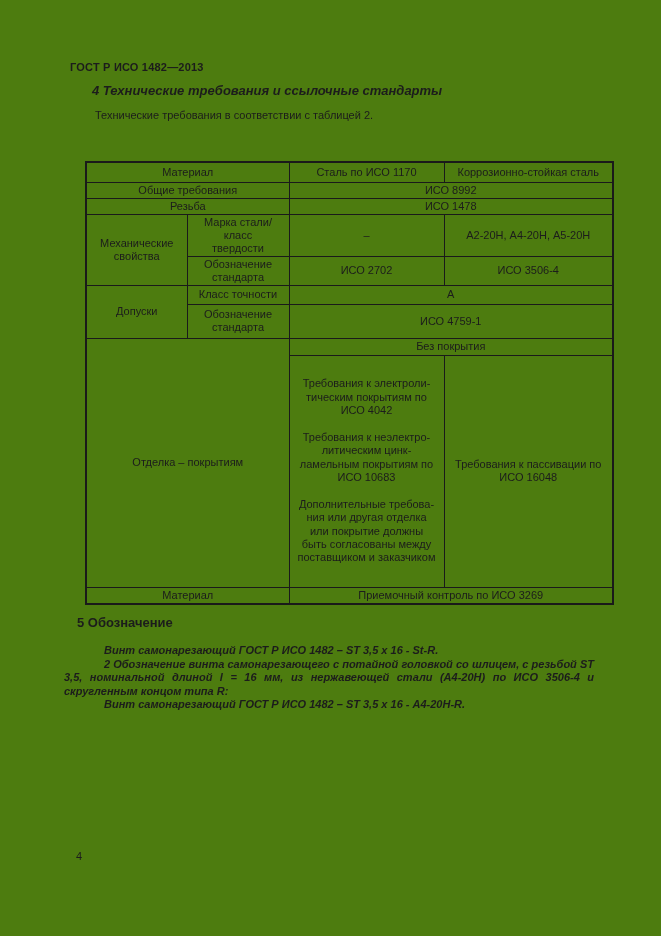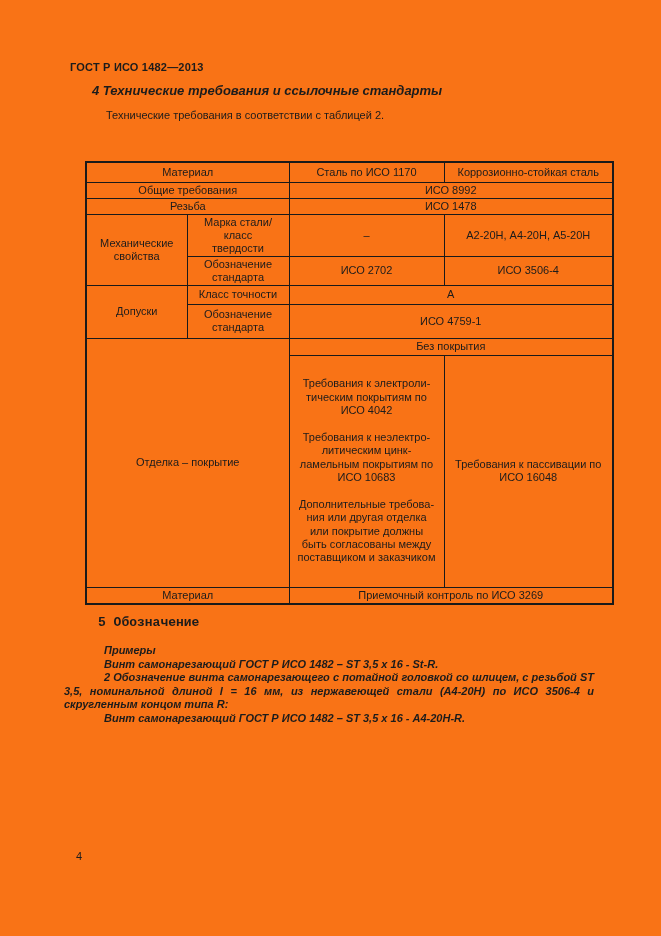--- a/index.html
+++ b/index.html
@@ -2,42 +2,42 @@
 <html><head>
 <meta charset="utf-8">
 <style>
   * { margin: 0; padding: 0; box-sizing: border-box; }
   html, body { background: #e8e8e8; }
   .page {
     position: relative;
     width: 661px;
     height: 936px;
     margin: 0 auto;
-    background: #f97316;
+    background: #4d7c0f;
     font-family: "Liberation Sans", sans-serif;
     color: #1c1c1c;
     overflow: hidden;
   }
   .doc-header {
     position: absolute;
     left: 70px; top: 61px;
     font-size: 11px;
     font-weight: bold;
     letter-spacing: 0.2px;
   }
   .section-heading {
     position: absolute;
     font-size: 13px;
     font-weight: bold;
   }
   .h4 { left: 92px; top: 83px; font-style: italic; }
-  .h5 { left: 98px; top: 615px; font-family: Liberation Mono, monospace; }
+  .h5 { left: 77px; top: 615px; }
   .intro-par {
     position: absolute;
-    left: 106px; top: 109px;
+    left: 95px; top: 109px;
     font-size: 11px;
   }
   .table-caption {
     position: absolute;
     left: 85px; top: 133px;
     font-size: 11px;
     white-space: nowrap;
   }
   .table-caption .spaced { letter-spacing: 3.5px; margin-right: 4px; }
   table.std {
@@ -136,21 +136,21 @@
       <td rowspan="2">Допуски</td>
       <td class="bb2 br3">Класс точности</td>
       <td colspan="2" class="bb2">А</td>
     </tr>
     <tr style="height:34px">
       <td class="pre br3">Обозначение
 стандарта</td>
       <td colspan="2">ИСО 4759-1</td>
     </tr>
     <tr style="height:17px">
-      <td colspan="2" rowspan="2" class="br3">Отделка – покрытие</td>
+      <td colspan="2" rowspan="2" class="br3">Отделка – покрытиям</td>
       <td colspan="2">Без покрытия</td>
     </tr>
     <tr style="height:232px">
       <td class="big big3 bb2">Требования к электроли-
 тическим покрытиям по
 ИСО 4042
 
 Требования к неэлектро-
 литическим цинк-
 ламельным покрытиям по
@@ -167,21 +167,20 @@
     <tr style="height:14px">
       <td colspan="2" class="br3">Материал</td>
       <td colspan="2">Приемочный контроль по ИСО 3269</td>
     </tr>
   </tbody>
     </table>
 
   <div class="section-heading h5">5 Обозначение</div>
 
   <div class="examples">
-    <p>Примеры</p>
     <p>Винт самонарезающий ГОСТ Р ИСО 1482 – ST 3,5 x 16 - St-R.</p>
     <p>2 Обозначение винта самонарезающего с потайной головкой со шлицем, с резьбой ST 3,5, номинальной длиной l = 16 мм, из нержавеющей стали (А4-20Н) по ИСО 3506-4 и скругленным концом типа R:</p>
     <p>Винт самонарезающий ГОСТ Р ИСО 1482 – ST 3,5 x 16 - А4-20Н-R.</p>
   </div>
 
   <div class="page-number">4</div>
 
 </div>
 
 </body></html>

